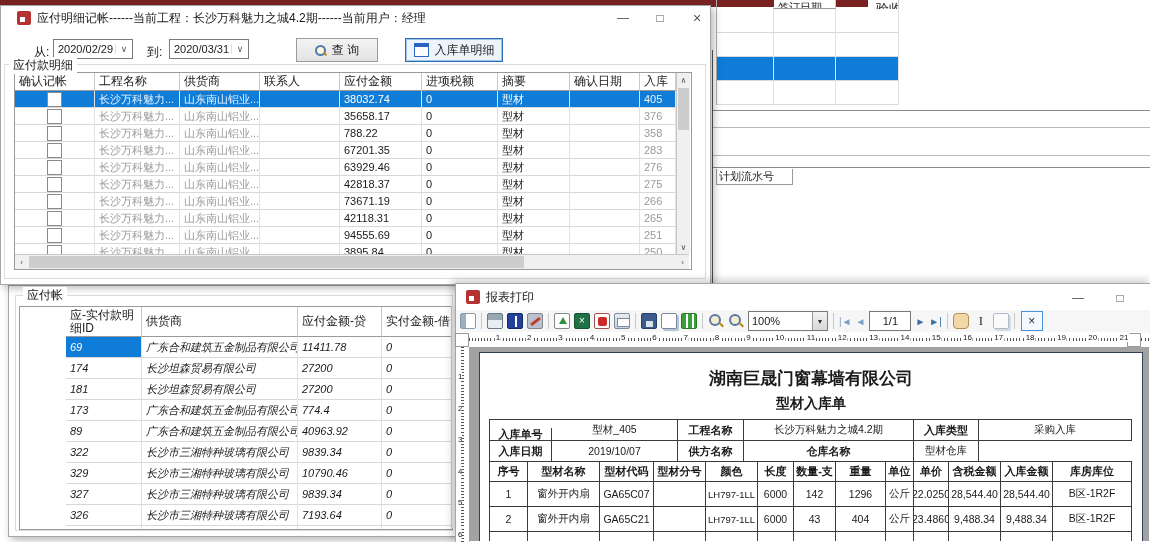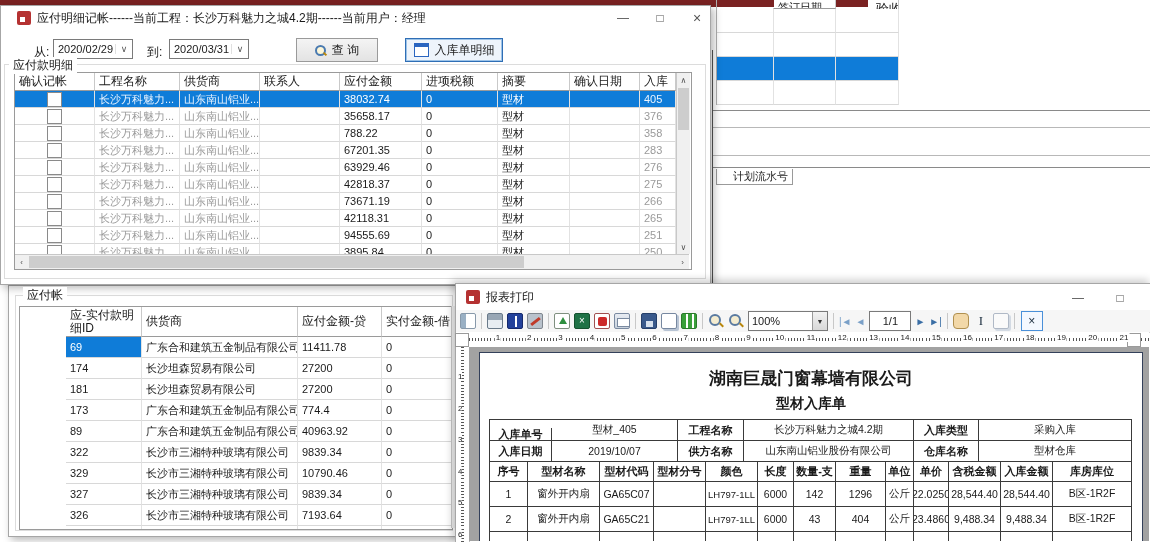--- a/index.html
+++ b/index.html
@@ -92,21 +92,21 @@
      background-size:100% 3px;background-position:0 center;background-repeat:no-repeat;}
   .hruler span{position:absolute;top:1px;font-size:8px;background:#fff;padding:0 1px;transform:translateX(-50%);}
   .vruler{position:absolute;background:#fff;border-right:1px solid #c0c0c0;
      background-image:repeating-linear-gradient(180deg,#555 0 1px,transparent 1px 3.13px);
      background-size:3px 100%;background-position:center 0;background-repeat:no-repeat;}
   .vruler span{position:absolute;left:2px;font-size:8px;background:#fff;transform:translateY(-50%);}
   .rulorigin{position:absolute;width:10px;height:12px;background:#c8c8c8;border:1px solid #9a9a9a;}
   
   .bgline{position:absolute;height:1px;background:#b8b8b8;}
   .g1row{height:17px;} .g1row .c{height:17px;}
-  .g2row{height:21px;} .g2row .c{height:21px;}
+  .g2row{height:21px;font-style:italic;} .g2row .c{height:21px;}
 </style>
 </head>
 <body>
 
 <div class="abs" style="left:0;top:0;width:1150px;height:542px;background:#fff;">
   <div class="abs" style="left:0;top:0;width:868px;height:7px;background:#7a2222;"></div>
   <div class="abs" style="left:712px;top:50px;width:1px;height:245px;background:#555;"></div>
 
   <div class="abs" style="left:716px;top:0;width:182px;border-left:1px solid #b0b0b0;">
     <div class="bgcols" id="bghead" style="height:9px;overflow:hidden;">
@@ -134,21 +134,21 @@
           <div class="c" style="height: 24px;"></div>
           <div class="c" style="height: 24px;"></div>
           <div class="c" style="height: 24px;"></div>
         </div>
       </div>
   </div>
   <div class="bgline" style="left:713px;top:110px;width:437px;background:#8a8a8a;"></div>
   <div class="bgline" style="left:713px;top:127px;width:437px;"></div>
   <div class="bgline" style="left:713px;top:155px;width:437px;"></div>
   <div class="bgline" style="left:713px;top:167px;width:437px;background:#8a8a8a;"></div>
-  <div class="abs" style="left:716px;top:169px;width:77px;height:16px;border:1px solid #9a9a9a;border-top:none;font-size:11px;display:flex;align-items:center;padding-left:16px;box-sizing:border-box;">计划流水号</div>
+  <div class="abs" style="left:716px;top:169px;width:77px;height:16px;border:1px solid #9a9a9a;border-top:none;font-size:11px;display:flex;align-items:center;padding-left:2px;box-sizing:border-box;">计划流水号</div>
 </div>
 
 <div class="win" style="left:8px;top:285px;width:450px;height:250px;">
   <span class="glabel" style="left:14px;top:1px;">应付帐</span>
   <div class="gbox" style="left:6px;top:9px;width:436px;height:234px;"></div>
   <div class="abs" style="left:10px;top:20px;width:432px;height:222px;border:1px solid #9a9a9a;overflow:hidden;background:#fff;">
     <div class="g2cols" id="g2head">
         <div class="c hc" style="height: 30px; white-space: normal; line-height: 13px;">应-实付款明细ID</div>
         <div class="c hc" style="height: 30px; white-space: normal; line-height: 13px;">供货商</div>
         <div class="c hc" style="height: 30px; white-space: normal; line-height: 13px;">应付金额-贷</div>
@@ -506,21 +506,20 @@
           <div class="c pc">型材_405</div>
           <div class="c pc phc" style="font-weight:bold;">工程名称</div>
           <div class="c pc">长沙万科魅力之城4.2期</div>
           <div class="c pc phc" style="font-weight:bold;">入库类型</div>
           <div class="c pc">采购入库</div>
         </div>
         <div class="infocols" style="height:21px;">
           <div class="c pc phc" style="font-weight:bold;">入库日期</div>
           <div class="c pc">2019/10/07</div>
           <div class="c pc phc" style="font-weight:bold;">供方名称</div>
-          <div class="c pc">山东南山铝业股份有限公司</div>
           <div class="c pc phc" style="font-weight:bold;">仓库名称</div>
           <div class="c pc">型材仓库</div>
         </div>
       </div>
 
       <div class="abs" style="left:9px;top:108px;width:642px;border-left:1px solid #3a3a3a;border-top:1px solid #3a3a3a;">
         <div class="repcols" id="rephead" style="height:20px;">
             <div class="c pc phc" style="font-weight: bold;">序号</div>
             <div class="c pc phc" style="font-weight: bold;">型材名称</div>
             <div class="c pc phc" style="font-weight: bold;">型材代码</div>

